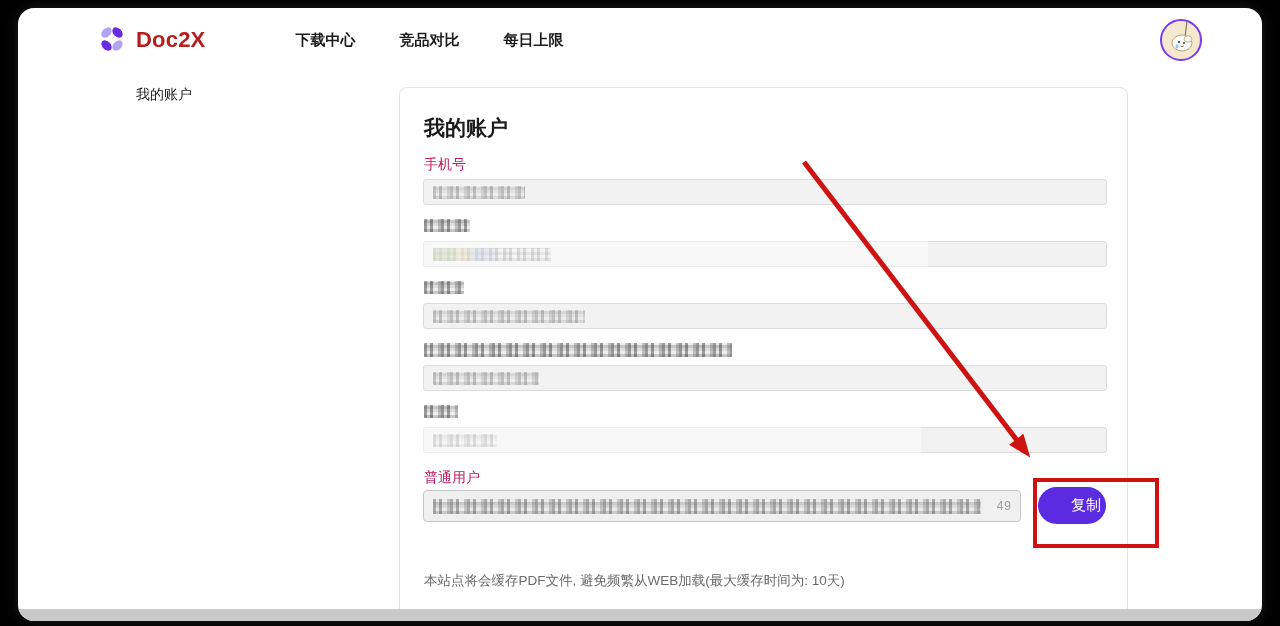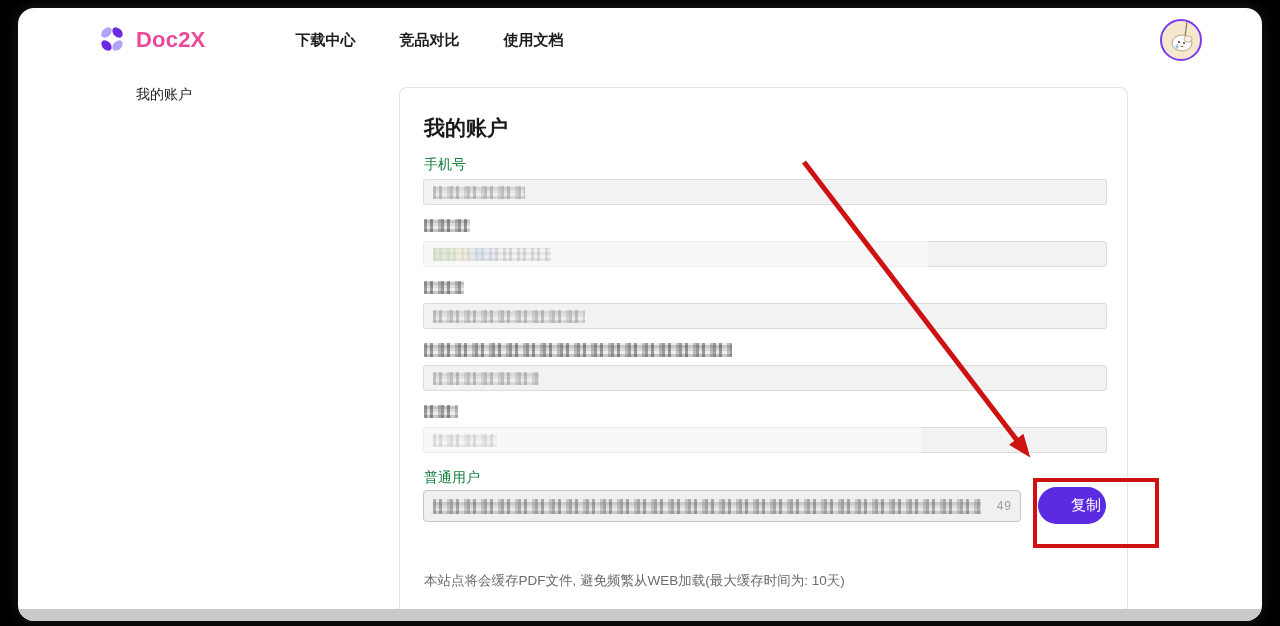--- a/index.html
+++ b/index.html
@@ -20,21 +20,21 @@
     box-shadow: 0 0 14px rgba(255,255,255,0.12);
   }
   
   .header {
     position: absolute; left: 0; top: 0; right: 0; height: 64px;
     display: flex; align-items: center;
   }
   .logo { margin-left: 78px; width: 32px; height: 32px; }
   .brand {
     margin-left: 8px;
-    font-size: 22px; font-weight: 700; color: #ec4899; letter-spacing: 0.2px;
+    font-size: 22px; font-weight: 700; color: #b91c1c; letter-spacing: 0.2px;
   }
   .nav { display: flex; margin-left: 90px; gap: 44px; }
   .nav-item {
     font-size: 15px; font-weight: 700; color: #1c1c1c; cursor: pointer; white-space: nowrap;
   }
   .avatar {
     position: absolute; right: 60px; top: 11px;
     width: 42px; height: 42px; border-radius: 50%;
     border: 2.5px solid #7a3bf0;
     background: #f4e8cf;
@@ -54,21 +54,21 @@
     border: 1px solid #e4e4e7;
     border-radius: 8px 8px 0 0;
     border-bottom: none;
   }
   .card-title {
     position: absolute; left: 24px; top: 26px;
     font-size: 21px; font-weight: 600; color: #1b1b1b;
   }
   .field-label {
     position: absolute; left: 24px;
-    font-size: 14px; font-weight: 500; color: #15803d; white-space: nowrap;
+    font-size: 14px; font-weight: 500; color: #be185d; white-space: nowrap;
   }
   .input {
     position: absolute; left: 23px;
     width: 684px; height: 26px;
     background: #f2f2f2;
     border: 1px solid #dcdcdc;
     border-radius: 3px;
     display: flex; align-items: center;
     padding-left: 9px;
   }
@@ -148,21 +148,21 @@
     <svg class="logo" viewBox="0 0 32 32">
       <ellipse cx="10.5" cy="8.5" rx="6" ry="4.2" transform="rotate(-45 10.5 8.5)" fill="#b1a4f5"></ellipse>
       <ellipse cx="21.5" cy="8.5" rx="6" ry="4.2" transform="rotate(45 21.5 8.5)" fill="#6a2be2"></ellipse>
       <ellipse cx="10.5" cy="21.5" rx="6" ry="4.2" transform="rotate(45 10.5 21.5)" fill="#6a2be2"></ellipse>
       <ellipse cx="21.5" cy="21.5" rx="6" ry="4.2" transform="rotate(-45 21.5 21.5)" fill="#b1a4f5"></ellipse>
     </svg>
     <div class="brand">Doc2X</div>
     <div class="nav">
       <div class="nav-item">下载中心</div>
       <div class="nav-item">竞品对比</div>
-      <div class="nav-item">使用文档</div>
+      <div class="nav-item">每日上限</div>
     </div>
     <div class="avatar">
       <svg viewBox="0 0 42 42" width="42" height="42">
         <line x1="25" y1="0" x2="23" y2="16" stroke="#8a7a5a" stroke-width="1.2"></line>
         <ellipse cx="20" cy="22" rx="10" ry="8" fill="#ffffff" stroke="#b9a47e" stroke-width="1"></ellipse>
         <ellipse cx="26" cy="18" rx="4" ry="3.2" fill="#f7f2e6" stroke="#b9a47e" stroke-width="0.8"></ellipse>
         <circle cx="17" cy="21" r="1.1" fill="#444"></circle>
         <circle cx="22" cy="22" r="1.1" fill="#444"></circle>
         <path d="M18.5 25 q1.5 1.5 3 0" stroke="#7a5a3a" stroke-width="0.9" fill="none"></path>
         <ellipse cx="15" cy="25.5" rx="1.6" ry="2.2" fill="#9ec8e8"></ellipse>

